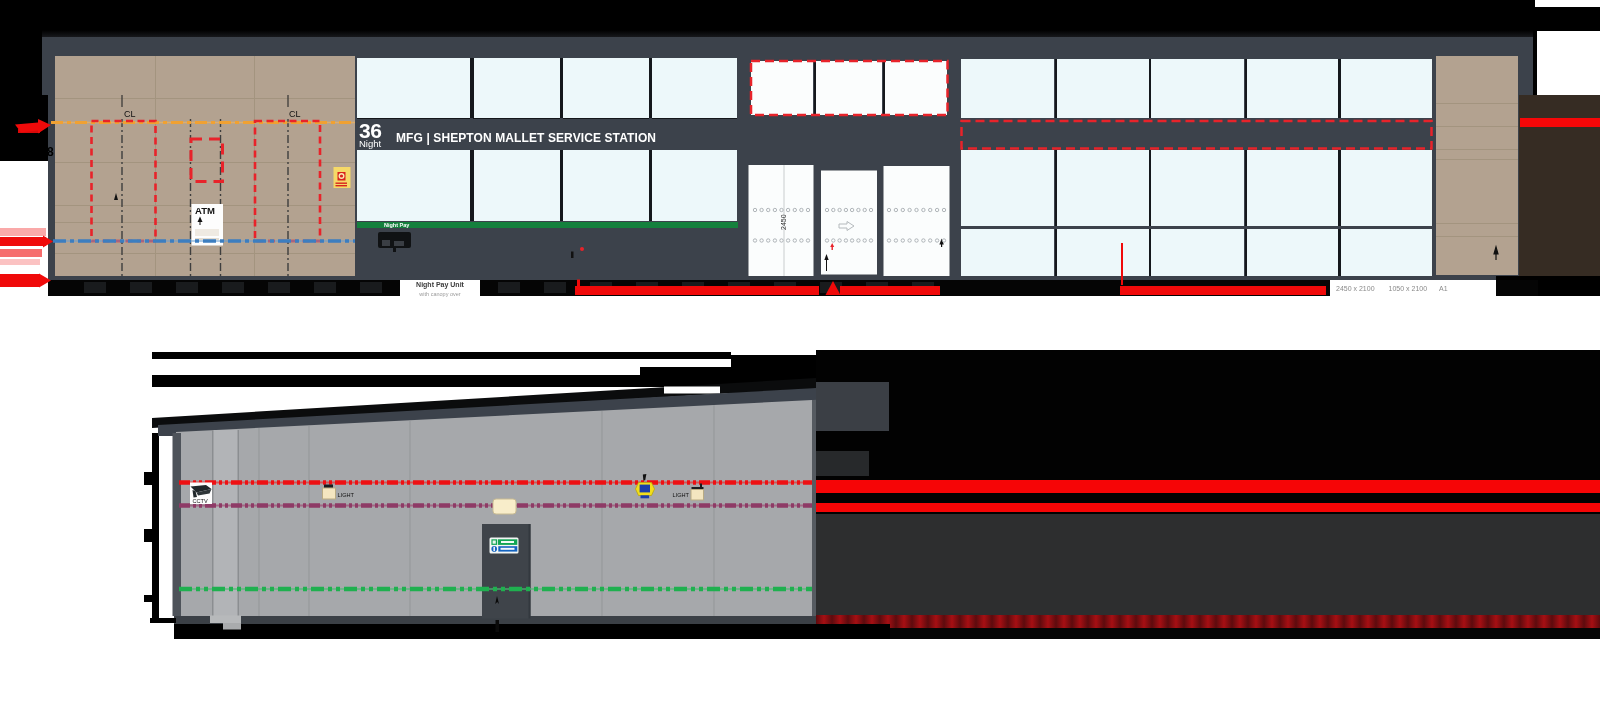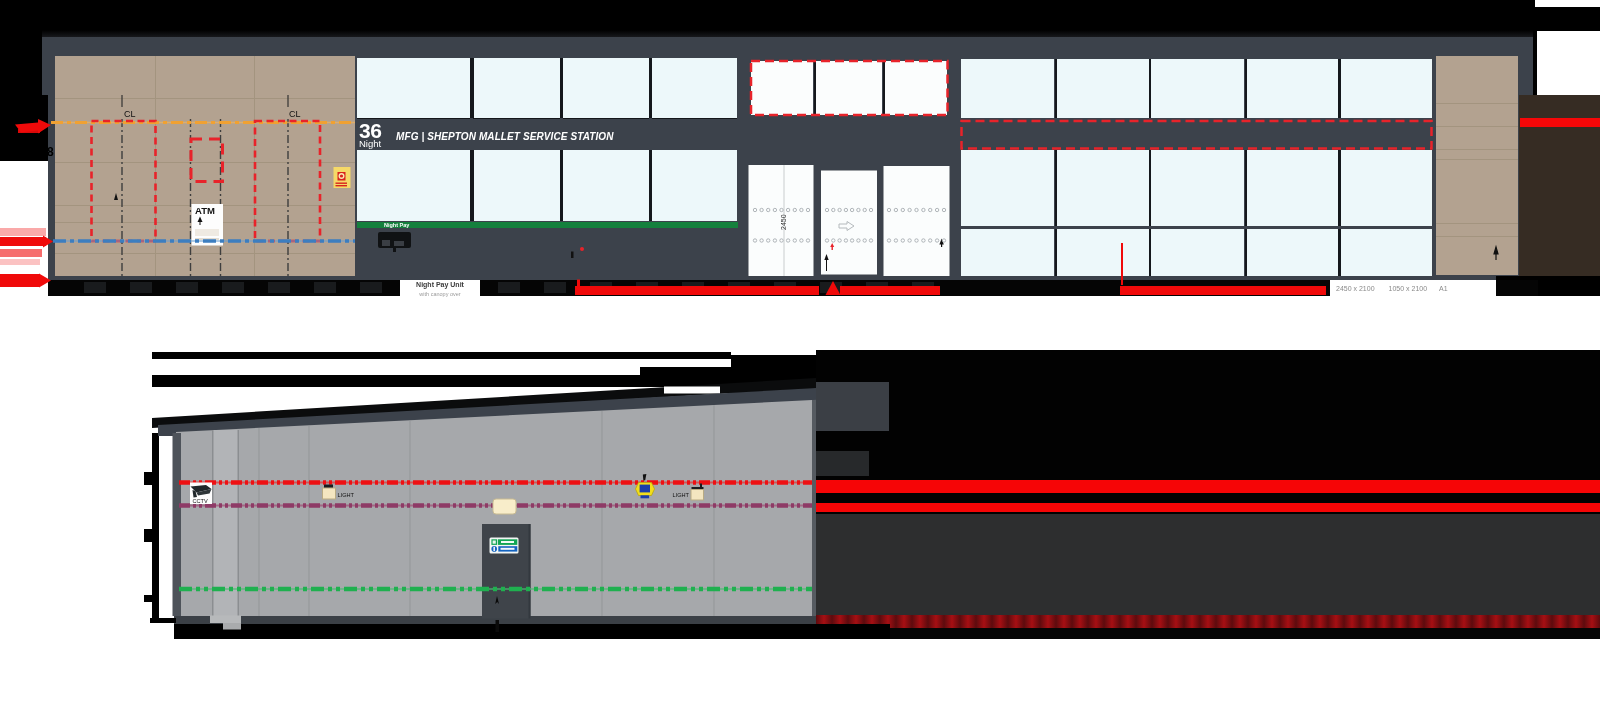--- a/index.html
+++ b/index.html
@@ -57,21 +57,21 @@
 
 <div class="abs" style="left:378px;top:232px;width:32.5px;height:16px;background:#101214;border-radius:2px;"></div>
 <div class="abs" style="left:382px;top:240px;width:8px;height:6px;background:#3a3e44;"></div>
 <div class="abs" style="left:394px;top:241px;width:10px;height:4.5px;background:#3a3e44;"></div>
 <div class="abs" style="left:392.5px;top:248px;width:3px;height:3.5px;background:#101214;"></div>
 
 <div class="abs" style="left:359px;top:121px;width:60px;height:28px;color:#fff;">
   <div style="font-size:21px;font-weight:bold;line-height:19px;letter-spacing:-0.5px;">36</div>
   <div style="font-size:9.5px;line-height:8px;">Night</div>
 </div>
-<div class="abs" style="left:396px;top:131px;color:#fff;font-size:10px;font-weight:bold;letter-spacing:0.1px;font-style:italic;">MFG | SHEPTON MALLET SERVICE STATION</div>
+<div class="abs" style="left:396px;top:131px;color:#fff;font-size:12px;font-weight:bold;letter-spacing:0.1px;">MFG | SHEPTON MALLET SERVICE STATION</div>
 
 <div class="abs" style="left:751px;top:61px;width:62px;height:54px;background:#fbfdfd;"></div>
 <div class="abs" style="left:815px;top:61px;width:67px;height:54px;background:#fbfdfd;"></div>
 <div class="abs" style="left:884px;top:61px;width:63px;height:54px;background:#fbfdfd;"></div>
 
 <div class="abs" style="left:961px;top:59px;width:93px;height:59px;background:#edf8fa;"></div>
 <div class="abs" style="left:1057px;top:59px;width:92px;height:59px;background:#edf8fa;"></div>
 <div class="abs" style="left:1151px;top:59px;width:93px;height:59px;background:#edf8fa;"></div>
 <div class="abs" style="left:1247px;top:59px;width:91px;height:59px;background:#edf8fa;"></div>
 <div class="abs" style="left:1340px;top:59px;width:92px;height:59px;background:#edf8fa;"></div>

